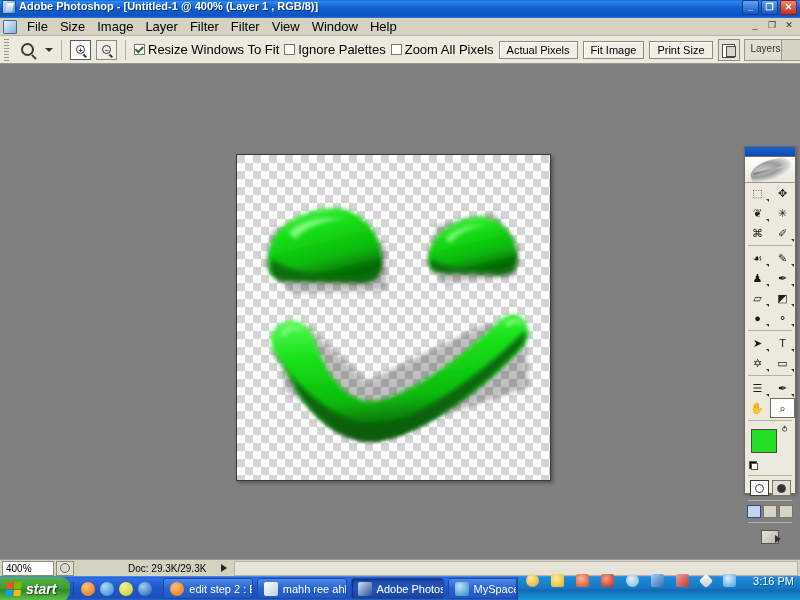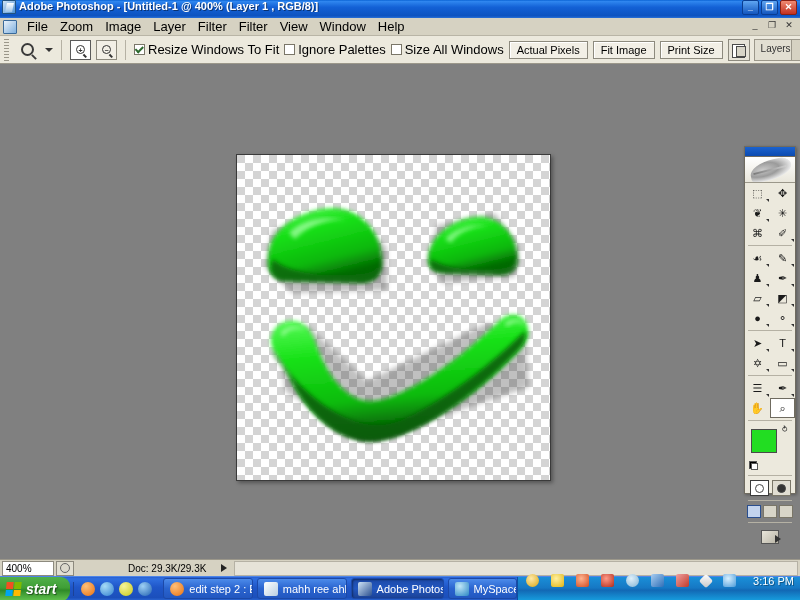--- a/index.html
+++ b/index.html
@@ -300,21 +300,21 @@
       </div>
     <div class="win-btn close">
         <span class="glyph">✕</span>
       </div>
   </div>
 </div>
 
 <div id="menubar">
   <div class="doc-ico"></div>
   <div class="menu-item">File</div>
-  <div class="menu-item">Zoom</div>
+  <div class="menu-item">Size</div>
   <div class="menu-item">Image</div>
   <div class="menu-item">Layer</div>
   <div class="menu-item">Filter</div>
   <div class="menu-item">Filter</div>
   <div class="menu-item">View</div>
   <div class="menu-item">Window</div>
   <div class="menu-item">Help</div>
   <div class="doc-btns">
     <div class="doc-btn">_</div>
     <div class="doc-btn">❐</div>
@@ -345,21 +345,21 @@
   <div class="chk-wrap">
     <span class="chk checked"></span>
     <span class="chk-label">Resize Windows To Fit</span>
   </div>
   <div class="chk-wrap">
     <span class="chk"></span>
     <span class="chk-label">Ignore Palettes</span>
   </div>
   <div class="chk-wrap">
     <span class="chk"></span>
-    <span class="chk-label">Size All Windows</span>
+    <span class="chk-label">Zoom All Pixels</span>
   </div>
 
   <div class="pbtn">Actual Pixels</div>
   <div class="pbtn">Fit Image</div>
   <div class="pbtn">Print Size</div>
 
   <div id="palette-well">
     <div class="well-ico"></div>
     <div class="well-tabs">
       <div class="well-tab">Layers</div>

